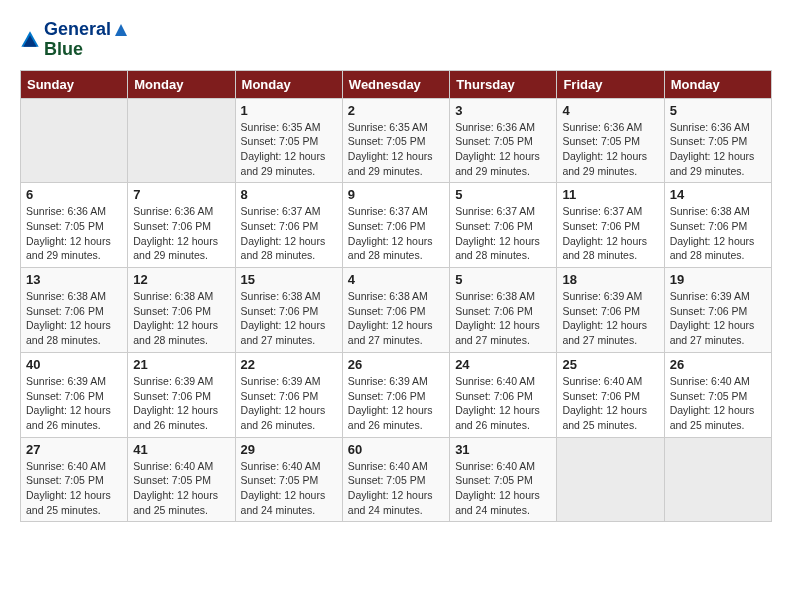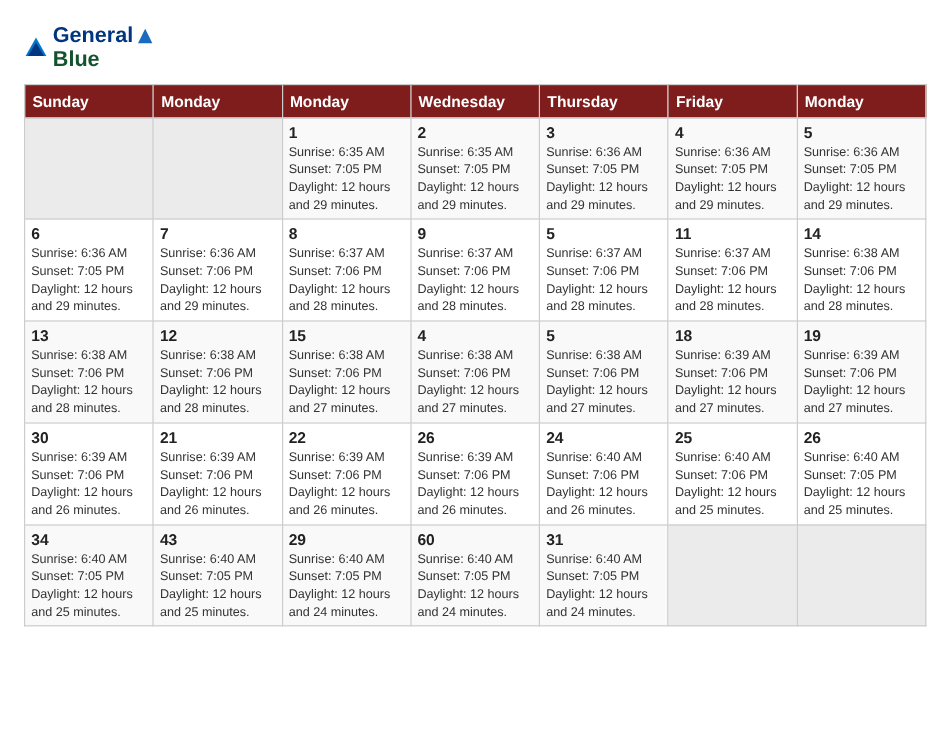--- a/index.html
+++ b/index.html
@@ -242,21 +242,21 @@
         </td>
         <td>
           <span class="day-num">19</span>
           <div class="day-info">Sunrise: 6:39 AM
 Sunset: 7:06 PM
 Daylight: 12 hours and 27 minutes.</div>
         </td>
       </tr>
       <tr>
         <td>
-          <span class="day-num">30</span>
+          <span class="day-num">40</span>
           <div class="day-info">Sunrise: 6:39 AM
 Sunset: 7:06 PM
 Daylight: 12 hours and 26 minutes.</div>
         </td>
         <td>
           <span class="day-num">21</span>
           <div class="day-info">Sunrise: 6:39 AM
 Sunset: 7:06 PM
 Daylight: 12 hours and 26 minutes.</div>
         </td>
@@ -286,27 +286,27 @@
         </td>
         <td>
           <span class="day-num">26</span>
           <div class="day-info">Sunrise: 6:40 AM
 Sunset: 7:05 PM
 Daylight: 12 hours and 25 minutes.</div>
         </td>
       </tr>
       <tr>
         <td>
-          <span class="day-num">34</span>
+          <span class="day-num">27</span>
           <div class="day-info">Sunrise: 6:40 AM
 Sunset: 7:05 PM
 Daylight: 12 hours and 25 minutes.</div>
         </td>
         <td>
-          <span class="day-num">43</span>
+          <span class="day-num">41</span>
           <div class="day-info">Sunrise: 6:40 AM
 Sunset: 7:05 PM
 Daylight: 12 hours and 25 minutes.</div>
         </td>
         <td>
           <span class="day-num">29</span>
           <div class="day-info">Sunrise: 6:40 AM
 Sunset: 7:05 PM
 Daylight: 12 hours and 24 minutes.</div>
         </td>

